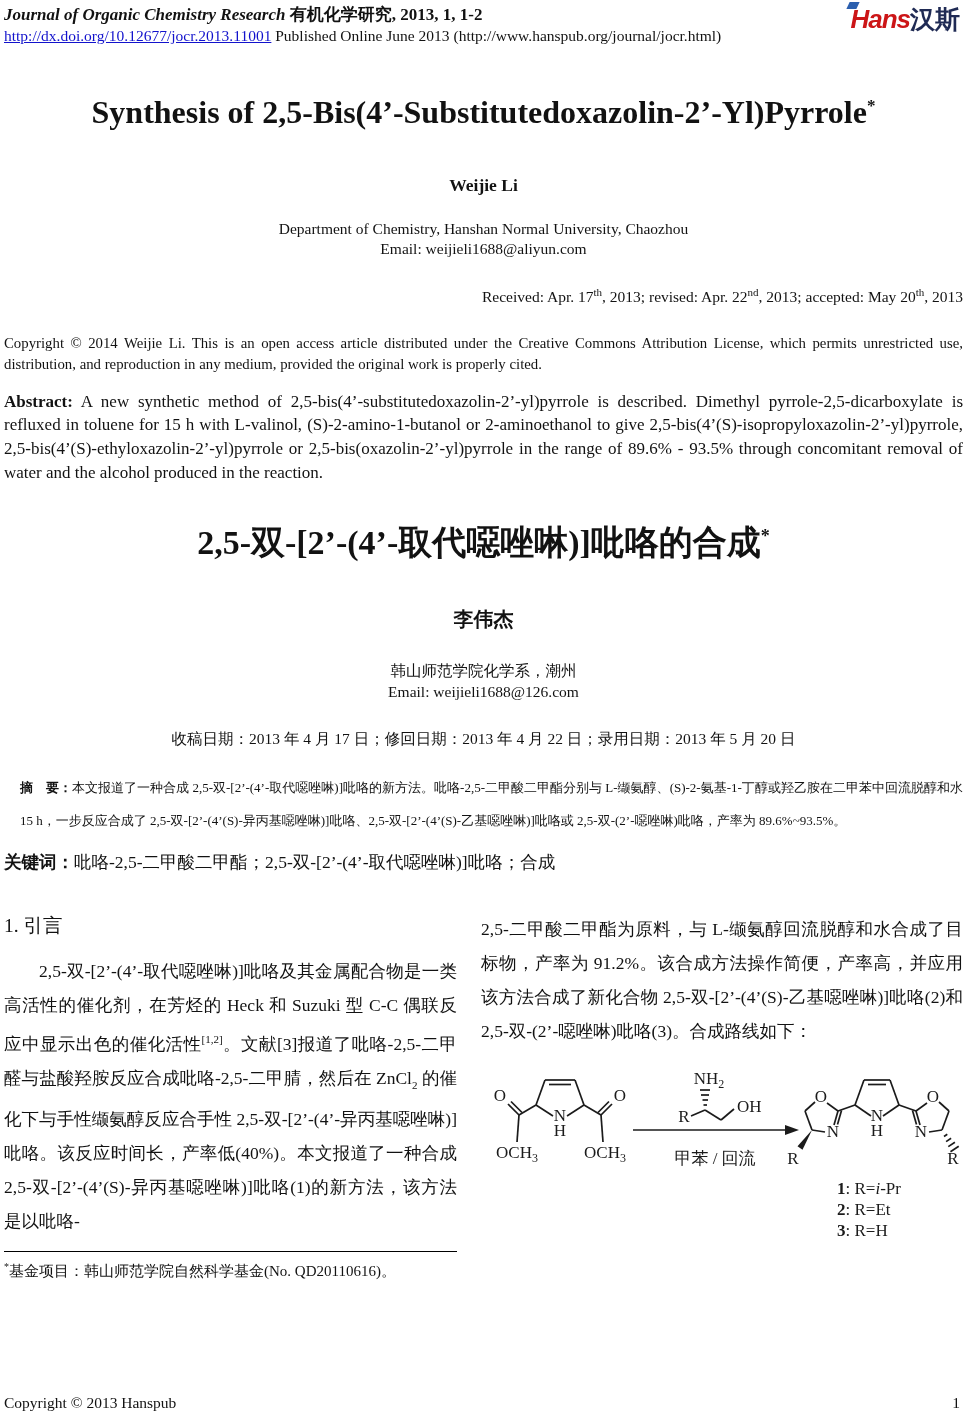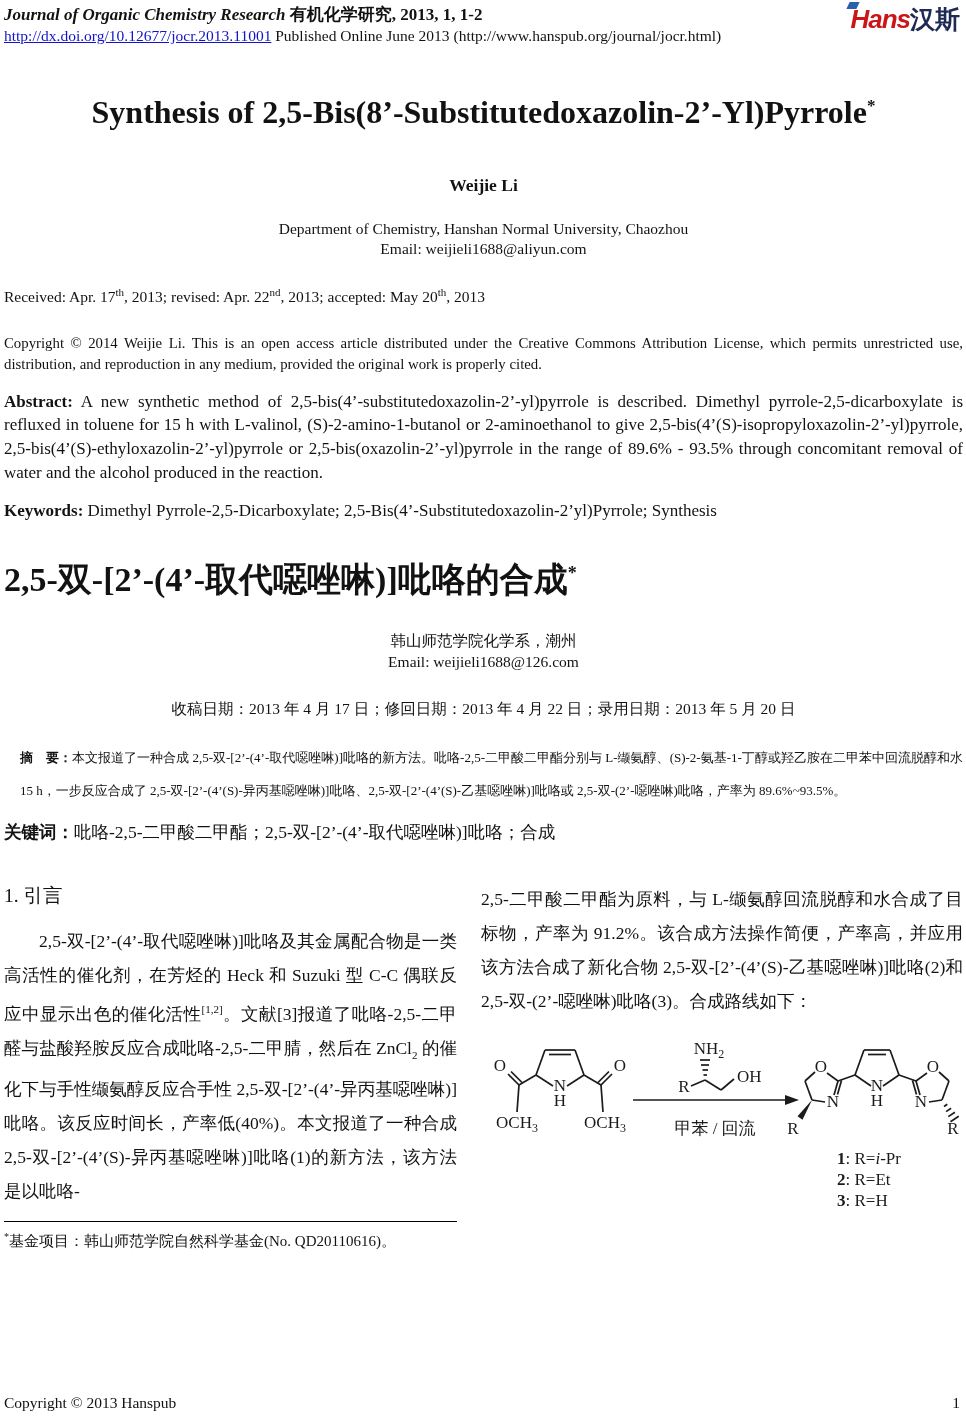--- a/index.html
+++ b/index.html
@@ -19,28 +19,28 @@
   .logo .accent { position:absolute; left:-2px; top:-1px; width:10px; height:7px;
     background:#2b5fae; transform:skewX(-25deg); }
   .logo .hans { position:relative; color:#cc1517; font-weight:bold; font-style:italic;
     font-size:26px; font-family:"Liberation Sans","DejaVu Sans",sans-serif; letter-spacing:-1px; }
   .logo .logo-cn { color:#1f2a54; font-weight:bold; font-size:25px; }
   
   .title { text-align:center; font-size:32px; line-height:38px; font-weight:bold; margin:41px 0 0; }
   .title sup { font-size:17px; }
   .author-en { text-align:center; font-size:17.5px; font-weight:bold; margin-top:44px; }
   .affil-en { text-align:center; font-size:15.5px; line-height:20px; margin-top:23px; }
-  .received-en { text-align:left; font-size:15.5px; margin-top:27px; }
+  .received-en { text-align:right; font-size:15.5px; margin-top:27px; }
   .received-en sup, .par sup { font-size:11px; }
   .copyright-note { font-size:14.8px; line-height:21px; margin-top:27px; text-align:justify; }
   .abstract { font-size:17px; line-height:23.6px; margin-top:15px; text-align:justify; }
   .keywords { font-size:17px; margin-top:17px; }
   .blab { font-weight:bold; }
   
-  .cn-title { font-size:34px; font-weight:bold; margin-top:36px; }
+  .cn-title { text-align:center; font-size:34px; font-weight:bold; margin-top:36px; }
   .cn-title sup { font-size:18px; }
   .cn-author { text-align:center; font-size:20px; font-weight:bold; margin-top:40px; }
   .cn-affil { text-align:center; font-size:15.5px; line-height:21px; margin-top:27px; }
   .cn-received { text-align:center; font-size:15.5px; margin-top:27px; }
   .cn-abstract { font-size:13px; line-height:33px; margin-top:21px; text-align:justify;margin-left:16px; }
   .cn-keywords { font-size:17.5px; margin-top:13px; }
   
   .columns { display:flex; margin-top:38px; }
   .col-left { width:456px; }
   .col-right { width:482px; margin-left:24px; }
@@ -75,45 +75,42 @@
     </div>
     <div class="hdr-line2">
       <span class="doi-link">http://dx.doi.org/10.12677/jocr.2013.11001</span>
       <span>Published Online June 2013 (http://www.hanspub.org/journal/jocr.html)</span>
     </div>
     <div class="logo">
       <span class="accent"></span><span class="hans">Hans</span><span class="logo-cn">汉斯</span>
     </div>
   </div>
 
-  <h1 class="title"><span>Synthesis of 2,5-Bis(8’-Substitutedoxazolin-2’-Yl)Pyrrole</span><sup>*</sup></h1>
+  <h1 class="title"><span>Synthesis of 2,5-Bis(4’-Substitutedoxazolin-2’-Yl)Pyrrole</span><sup>*</sup></h1>
 
   <div class="author-en">Weijie Li</div>
 
   <div class="affil-en">
     <div>Department of Chemistry, Hanshan Normal University, Chaozhou</div>
     <div>Email: weijieli1688@aliyun.com</div>
   </div>
 
   <div class="received-en"><span>Received: Apr. 17</span><sup>th</sup><span>, 2013; revised: Apr. 22</span><sup>nd</sup><span>, 2013; accepted: May 20</span><sup>th</sup><span>, 2013</span></div>
 
   <div class="copyright-note">Copyright © 2014 Weijie Li. This is an open access article distributed under the Creative Commons Attribution License, which permits unrestricted use, distribution, and reproduction in any medium, provided the original work is properly cited.</div>
 
   <div class="abstract">
     <span class="blab">Abstract:</span>
     <span>A new synthetic method of 2,5-bis(4’-substitutedoxazolin-2’-yl)pyrrole is described. Dimethyl pyrrole-2,5-dicarboxylate is refluxed in toluene for 15 h with L-valinol, (S)-2-amino-1-butanol or 2-aminoethanol to give 2,5-bis(4’(S)-isopropyloxazolin-2’-yl)pyrrole, 2,5-bis(4’(S)-ethyloxazolin-2’-yl)pyrrole or 2,5-bis(oxazolin-2’-yl)pyrrole in the range of 89.6% - 93.5% through concomitant removal of water and the alcohol produced in the reaction.</span>
   </div>
 
-  <div class="keywords">
-    <span class="blab">Keywords:</span>
-    <span>Dimethyl Pyrrole-2,5-Dicarboxylate; 2,5-Bis(4’-Substitutedoxazolin-2’yl)Pyrrole; Synthesis</span>
-  </div>
 
   <div class="cn-title"><span>2,5-双-[2’-(4’-取代噁唑啉)]吡咯的合成</span><sup>*</sup></div>
 
+  <div class="cn-author">李伟杰</div>
 
   <div class="cn-affil">
     <div>韩山师范学院化学系，潮州</div>
     <div>Email: weijieli1688@126.com</div>
   </div>
 
   <div class="cn-received">收稿日期：2013 年 4 月 17 日；修回日期：2013 年 4 月 22 日；录用日期：2013 年 5 月 20 日</div>
 
   <div class="cn-abstract">
     <span class="blab">摘　要：</span><span>本文报道了一种合成 2,5-双-[2’-(4’-取代噁唑啉)]吡咯的新方法。吡咯-2,5-二甲酸二甲酯分别与 L-缬氨醇、(S)-2-氨基-1-丁醇或羟乙胺在二甲苯中回流脱醇和水 15 h，一步反应合成了 2,5-双-[2’-(4’(S)-异丙基噁唑啉)]吡咯、2,5-双-[2’-(4’(S)-乙基噁唑啉)]吡咯或 2,5-双-(2’-噁唑啉)吡咯，产率为 89.6%~93.5%。</span>

